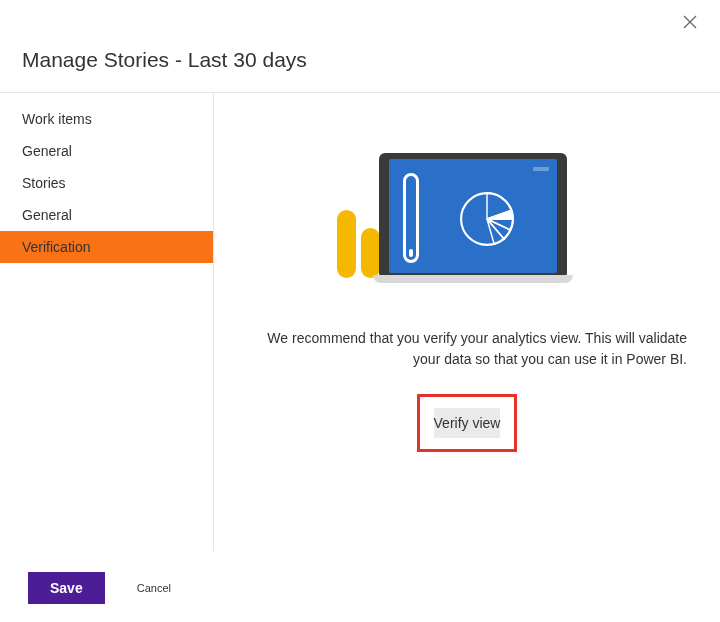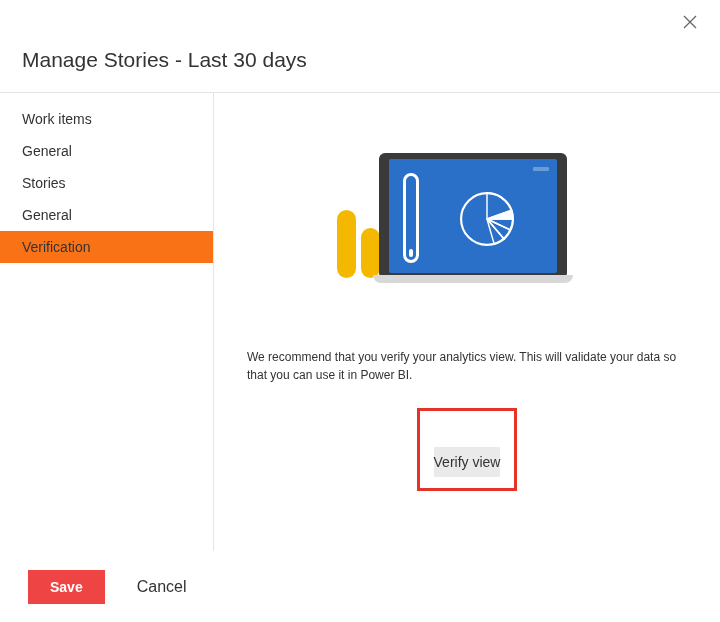--- a/index.html
+++ b/index.html
@@ -132,66 +132,64 @@
     .bar {
       position: absolute;
       background: #f4b800;
       border-radius: 10px;
       width: 19px;
     }
     .bar1 { left: 0; bottom: 10px; height: 68px; }
     .bar2 { left: 24px; bottom: 10px; height: 50px; }
     .bar3 { left: 48px; bottom: 10px; height: 36px; }
     .description {
-      font-size: 12px;
-      color: #333;
-      text-align: left;
+      font-size: 14px;
+      color: #333;
+      text-align: right;
       max-width: 440px;
       line-height: 1.5;
       margin-bottom: 24px;
-      margin-top: 20px;
     }
     .highlight-box {
       border: 3px solid #e6332a;
       padding: 11px 14px;
       display: inline-block;
     }
     .verify-btn {
       background: #eaeaea;
       border: none;
       padding: 7px 0;
       font-size: 14px;
       color: #333;
       cursor: pointer;
       font-family: inherit;
-      margin-top: 25px;
     }
     .footer {
       position: absolute;
       bottom: 18px;
       left: 28px;
       display: flex;
       gap: 12px;
     }
     .save-btn {
-      background: #ef4444;
+      background: #4c1d95;
       color: #fff;
       border: none;
       padding: 8px 22px;
       font-size: 14px;
       font-weight: 600;
       cursor: pointer;
       font-family: inherit;
     }
     .cancel-btn {
       background: transparent;
       color: #333;
       border: none;
       padding: 8px 20px;
-      font-size: 16px;
+      font-size: 11px;
       cursor: pointer;
       font-family: inherit;
       text-align: center;
     }
   </style>
 </head>
 <body>
 
 <div class="close-btn">
   <svg width="14" height="14" viewBox="0 0 14 14">

